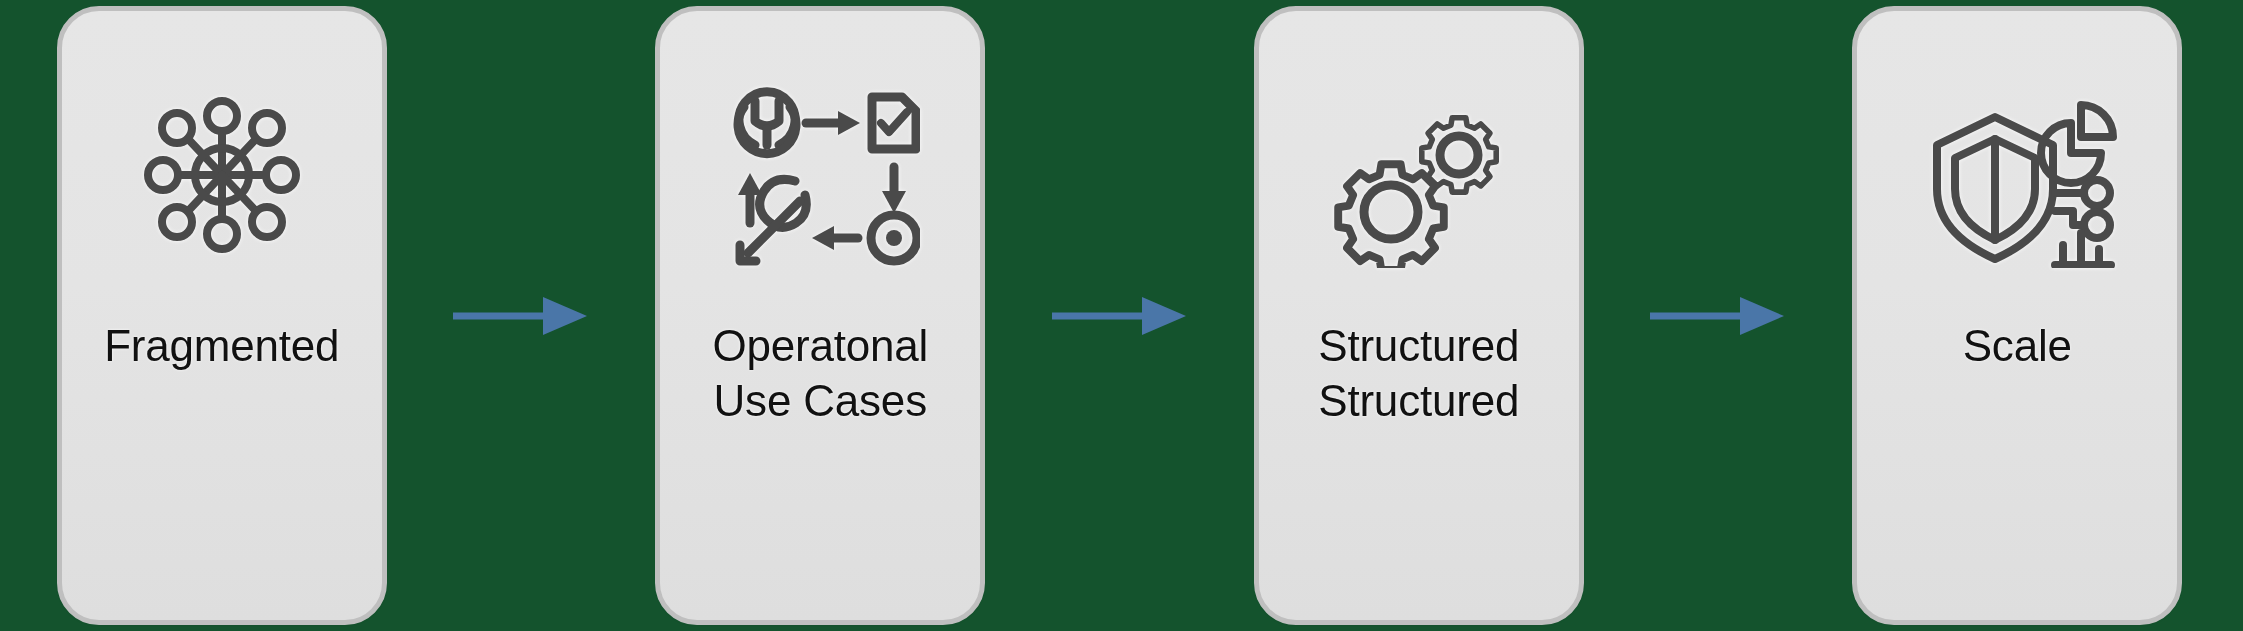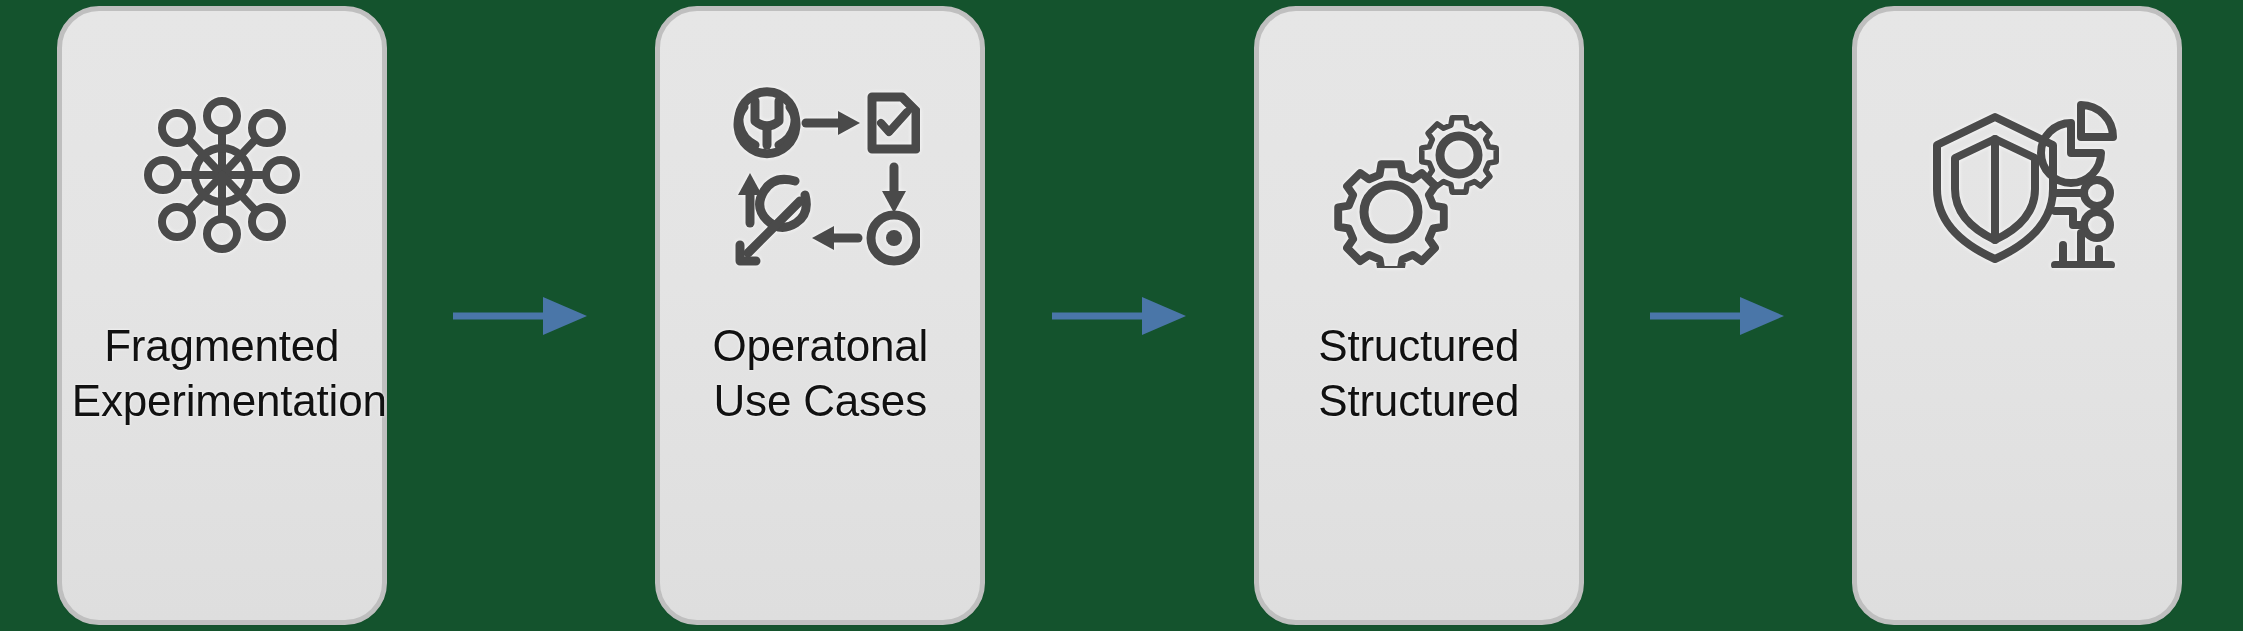--- a/index.html
+++ b/index.html
@@ -117,21 +117,20 @@
         <circle cx="36" cy="92" r="15"></circle>
         <circle cx="154" cy="92" r="15"></circle>
         <circle cx="50" cy="45" r="15"></circle>
         <circle cx="140" cy="45" r="15"></circle>
         <circle cx="50" cy="139" r="15"></circle>
         <circle cx="140" cy="139" r="15"></circle>
       </svg>
     </div>
     <div class="card-label">
       <span class="line">Fragmented</span>
-      <span class="line">Experimentation</span>
     </div>
   </div>
 
   <div class="connector">
     <svg width="140" height="46" viewBox="0 0 140 46">
       <line x1="2" y1="23" x2="96" y2="23" stroke="#4a76a8" stroke-width="7"></line>
       <polygon points="92,4 136,23 92,42" fill="#4a76a8"></polygon>
     </svg>
   </div>
 
@@ -230,18 +229,19 @@
         <circle cx="182" cy="142" r="13"></circle>
         <polyline points="140,128 158,128 158,142 169,142"></polyline>
 
         <polyline points="148,182 148,162"></polyline>
         <polyline points="166,182 166,150"></polyline>
         <polyline points="184,182 184,166"></polyline>
         <line x1="140" y1="182" x2="196" y2="182"></line>
       </svg>
     </div>
     <div class="card-label">
+      <span class="line">Scale</span>
     </div>
   </div>
 
   <div class="edge-pad-right"></div>
 
 </div>
 
 </body></html>

